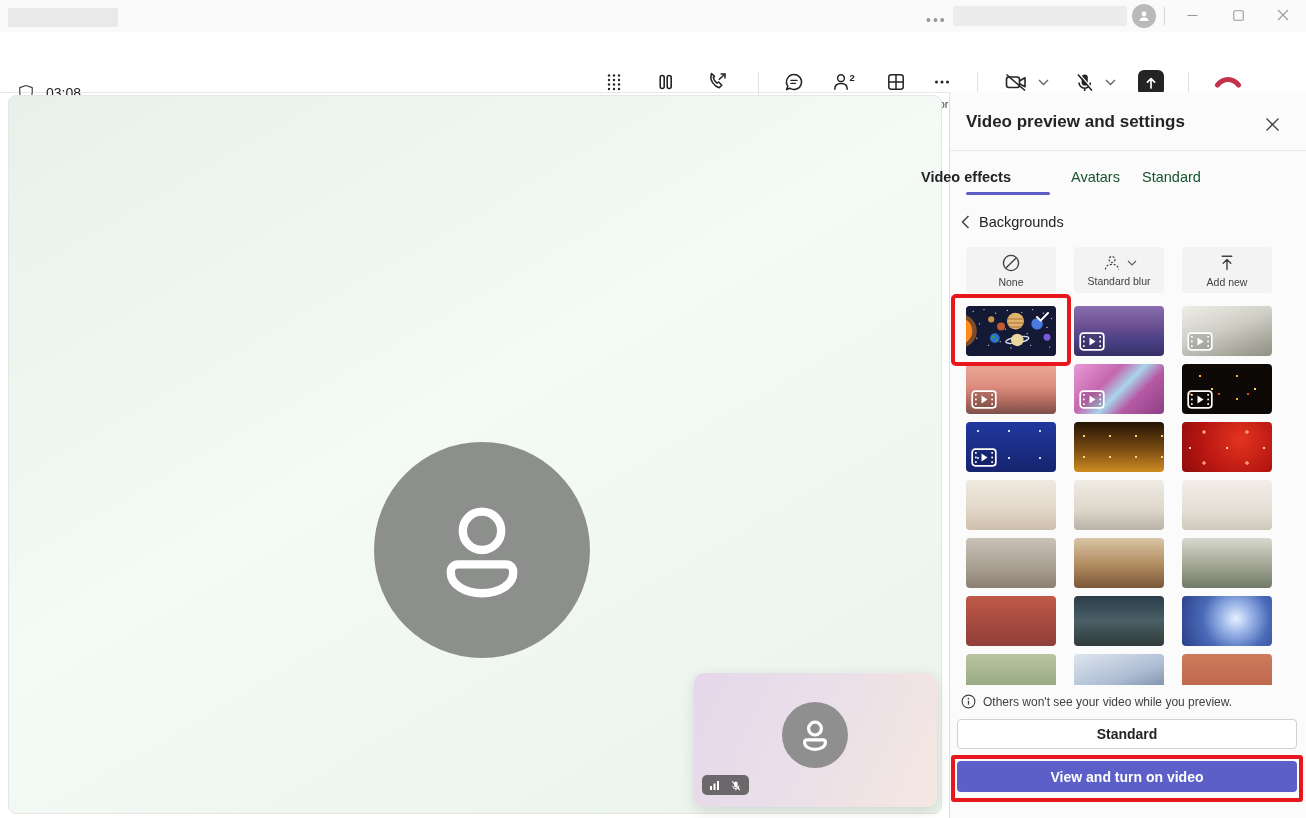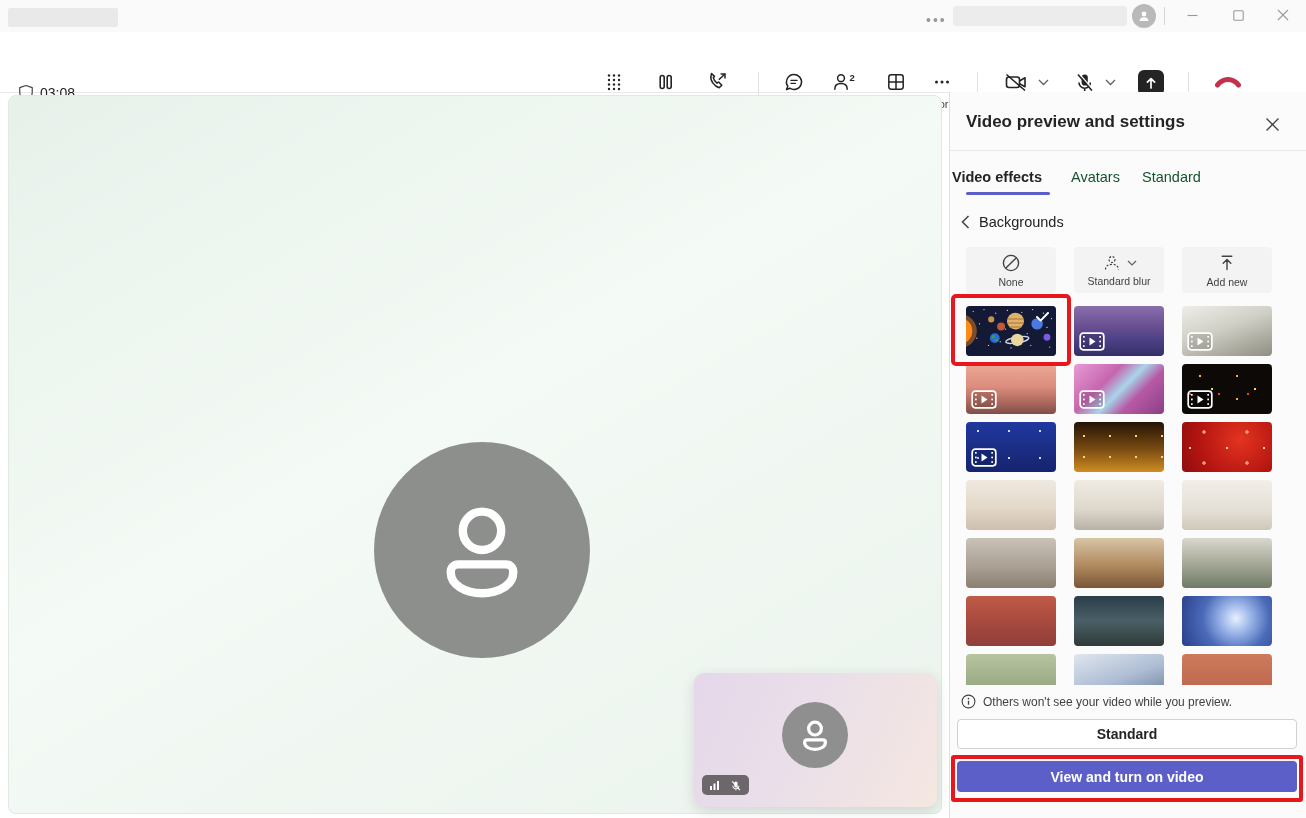--- a/index.html
+++ b/index.html
@@ -16,21 +16,21 @@
   .redact{background:#e9e9e9;border-radius:2px;}
   .tb-redact-left{position:absolute;left:8px;top:8px;width:110px;height:19px;}
   .tb-redact-right{position:absolute;left:953px;top:6px;width:174px;height:20px;background:#ececec;border-radius:3px;}
   .tb-dots{position:absolute;left:926px;top:12px;color:#9a9a9a;font-size:14px;letter-spacing:2px;}
   .tb-avatar{position:absolute;left:1132px;top:4px;width:24px;height:24px;border-radius:50%;background:#b9b9b9;display:flex;align-items:center;justify-content:center;}
   .tb-sep{position:absolute;left:1164px;top:7px;width:1px;height:18px;background:#d6d6d6;}
   .win-btn{position:absolute;top:0;width:40px;height:30px;display:flex;align-items:center;justify-content:center;color:#9a9a9a;}
 
   
   .calltoolbar{position:absolute;left:0;top:32px;width:1306px;height:60px;background:#ffffff;border-bottom:1px solid #e8e8e8;}
-  .timer-wrap{position:absolute;left:16px;top:50px;display:flex;align-items:center;gap:4px;}
+  .timer-wrap{position:absolute;left:16px;top:50px;display:flex;align-items:center;gap:10px;}
   .timer-text{font-size:14px;color:#242424;}
   .toolbar-actions{position:absolute;left:586px;top:38px;display:flex;align-items:flex-start;}
   .tb-btn{display:flex;flex-direction:column;align-items:center;gap:4px;cursor:pointer;}
   .tb-label{font-size:11px;color:#424242;white-space:nowrap;}
   .tb-iconrow{display:flex;align-items:center;gap:9px;}
   .vsep{width:1px;height:42px;background:#e0e0e0;margin:2px 12px 0 12px;}
   .share-box{width:26px;height:26px;border-radius:6px;background:var(--share-bg,#242424);display:flex;align-items:center;justify-content:center;}
 
   
   .stage{position:absolute;left:8px;top:95px;width:932px;height:717px;border-radius:8px;
@@ -281,21 +281,21 @@
 
 <div class="panel"></div>
 <div class="panel-title">Video preview and settings</div>
 <div class="panel-close">
   <svg width="15" height="15" viewBox="0 0 15 15">
     <path d="M1.5 1.5 L13.5 13.5 M13.5 1.5 L1.5 13.5" stroke="#424242" stroke-width="1.3"></path>
   </svg>
 </div>
 <div class="panel-hline"></div>
 
-<div class="tab active" style="left:952px">Video effects</div>
+<div class="tab active" style="left:921px">Video effects</div>
 <div class="tab" style="left:1071px">Avatars</div>
 <div class="tab" style="left:1142px">Standard</div>
 <div class="tab-underline"></div>
 
 <div class="back-row">
   <svg width="9" height="14" viewBox="0 0 9 14">
     <path d="M7.5 1 L1.5 7 L7.5 13" fill="none" stroke="#424242" stroke-width="1.5"></path>
   </svg>
   <span class="back-label">Backgrounds</span>
 </div>

